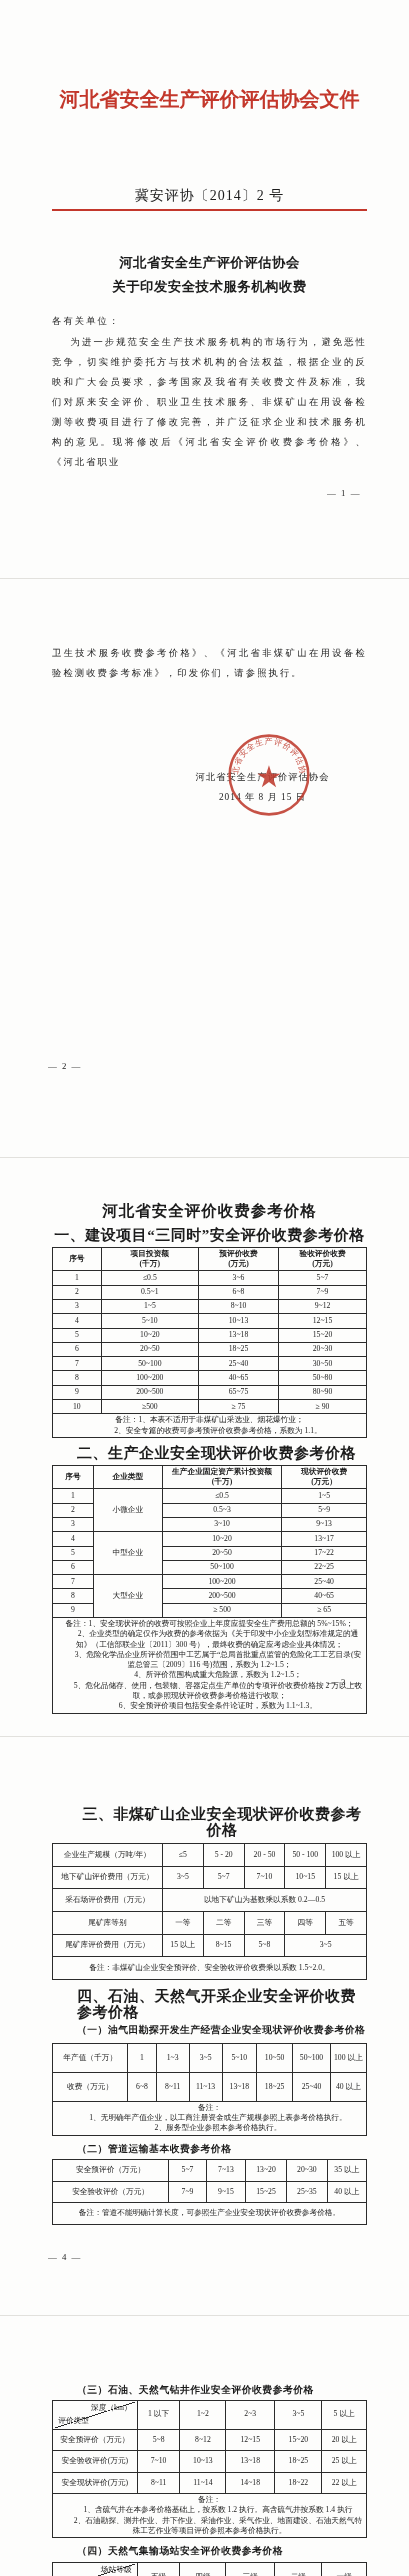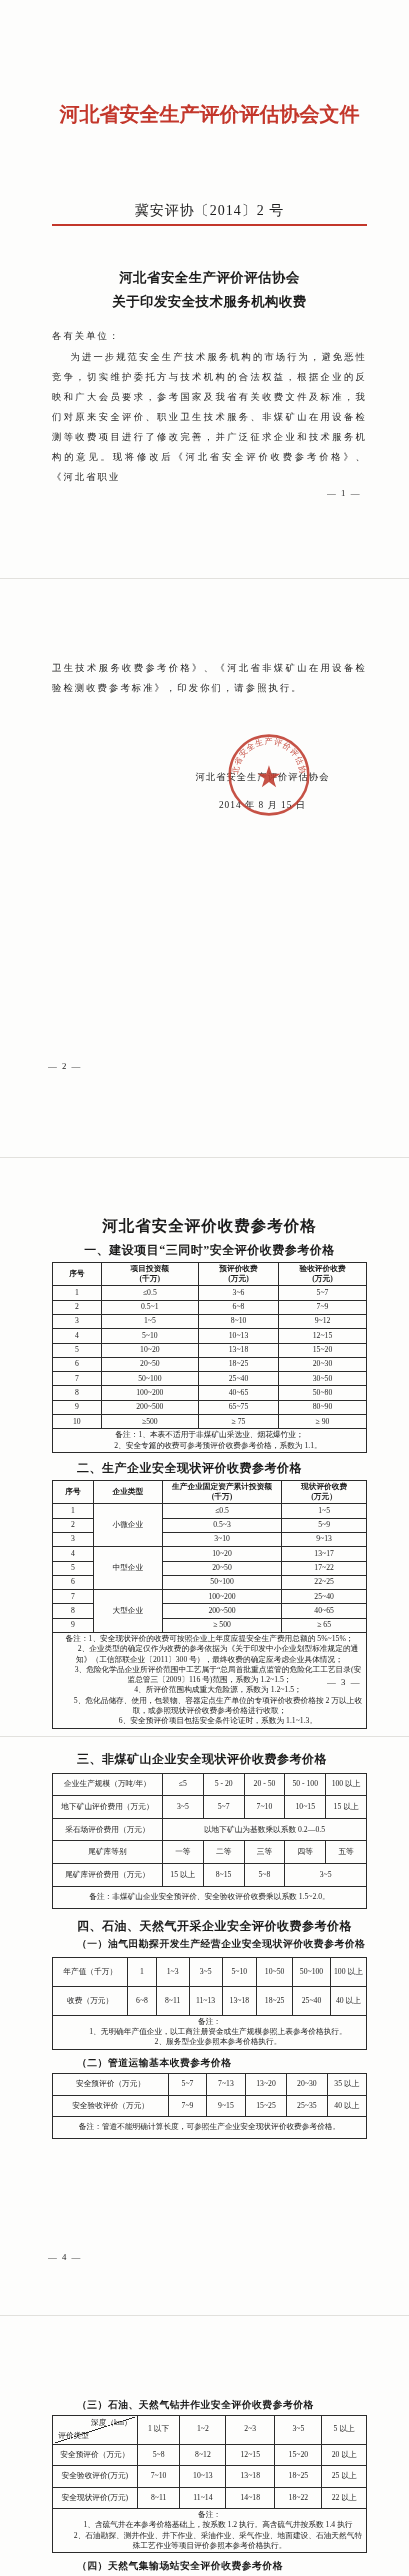--- a/index.html
+++ b/index.html
@@ -1,19 +1,19 @@
 <!DOCTYPE html>
 <html style="font-size:8.2px"><head>
 <meta charset="utf-8">
 <style>
   html,body{margin:0;padding:0;background:#f2f1ee;}
   body{font-family:"Liberation Serif","DejaVu Serif",serif;color:#1c1c1c;}
   #doc{width:409px;margin:0 auto;background:#fdfdfc;}
   .page{position:relative;width:409px;height:579px;box-sizing:border-box;
-        padding:15px 42px 0 52px;overflow:hidden;background:#fdfdfc;
+        padding:0 42px 0 52px;overflow:hidden;background:#fdfdfc;
         border-bottom:1px solid #e2e1dd;}
   .page:last-child{border-bottom:none;}
 
   
   .red-title{margin-top:87px;text-align:center;color:#c3372b;font-weight:bold;
              font-size:20px;line-height:1.2;letter-spacing:0px;white-space:nowrap;}
   .doc-no{margin-top:76px;text-align:center;font-size:14px;letter-spacing:1px;}
   .red-rule{margin-top:4.1px;height:1.5px;background:#c3372b;}
   .notice-title{margin-top:40px;text-align:center;font-weight:bold;font-size:13.4px;
                 line-height:24px;letter-spacing:0.5px;}
@@ -25,21 +25,21 @@
   .pn{position:absolute;font-size:8.8px;letter-spacing:1.5px;color:#222;}
   .pn-r{right:48px;}
   .pn-l{left:48px;}
 
   
   .sig-block{position:absolute;left:170px;width:185px;text-align:center;font-size:9.3px;letter-spacing:1px;}
   .stamp{position:absolute;left:225px;top:152px;opacity:.88;}
 
   
   .h-main{text-align:center;font-weight:bold;font-size:15.5px;letter-spacing:1px;}
-  .h-sec{font-weight:bold;font-size:12px;letter-spacing:0.5px;line-height:15.5px;}
+  .h-sec{font-weight:bold;font-size:15px;letter-spacing:0.5px;line-height:15.5px;}
   .h-sec.center{text-align:center;}
   .h-sub{font-weight:bold;font-size:9.8px;letter-spacing:0.5px;line-height:14.4px;}
   .h-sub.indent,.h-sec.indent{padding-left:25px;}
 
   
   table.doc{border-collapse:collapse;width:100%;table-layout:fixed;}
   table.doc th,table.doc td{border:0.8px solid #2b2b2b;font-size:7.7px;text-align:center;
       vertical-align:middle;padding:1px 2.1px;line-height:10.3px;word-break:break-all;}
   table.doc th{font-weight:bold;}
   td.note-cell{text-align:left;padding:2.1px 4.1px 3.1px;}
@@ -79,21 +79,21 @@
       <div>关于印发安全技术服务机构收费</div>
     </div>
     <div class="salutation">各有关单位：</div>
     <p class="body-p">为进一步规范安全生产技术服务机构的市场行为，避免恶性竞争，切实维护委托方与技术机构的合法权益，根据企业的反映和广大会员要求，参考国家及我省有关收费文件及标准，我们对原来安全评价、职业卫生技术服务、非煤矿山在用设备检测等收费项目进行了修改完善，并广泛征求企业和技术服务机构的意见。现将修改后《河北省安全评价收费参考价格》、《河北省职业</p>
     <div class="pn pn-r" style="top:488px;">— 1 —</div>
   </div>
 
   <div class="page">
     <p class="body-p no-indent" style="margin-top:64px;">卫生技术服务收费参考价格》、《河北省非煤矿山在用设备检验检测收费参考标准》，印发你们，请参照执行。</p>
     <div class="sig-block" style="top:192px;">河北省安全生产评价评估协会</div>
-    <div class="sig-block" style="top:220px;">2014 年 8 月 15 日</div>
+    <div class="sig-block" style="top:212px;">2014 年 8 月 15 日</div>
     <svg class="stamp" width="88" height="88" viewBox="0 0 170 170">
       <defs>
         <path id="arc" d="M 25 85 A 60 60 0 0 1 145 85"></path>
       </defs>
       <circle cx="85" cy="85" r="76" fill="none" stroke="#bf3b2e" stroke-width="5"></circle>
       <text x="85" y="108" text-anchor="middle" font-size="58" fill="#bf3b2e">★</text>
       <text font-size="15.5" fill="#bf3b2e" letter-spacing="1.5">
         <textPath href="#arc" startOffset="50%" text-anchor="middle">河北省安全生产评价评估协会</textPath>
       </text>
     </svg>
@@ -272,21 +272,21 @@
               <div class="note-p">5、危化品储存、使用，包装物、容器定点生产单位的专项评价收费价格按 2 万以上收取，或参照现状评价收费参考价格进行收取；</div>
               <div class="note-p">6、安全预评价项目包括安全条件论证时，系数为 1.1~1.3。</div>
             </td>
           </tr>
         </tbody>
       </table>
     <div class="pn pn-r" style="top:519px;">— 3 —</div>
   </div>
 
   <div class="page">
-    <div class="h-sec indent" style="">三、非煤矿山企业安全现状评价收费参考价格</div>
+    <div class="h-sec indent" style="margin-top:70px;text-align:center;">三、非煤矿山企业安全现状评价收费参考价格</div>
     <table id="t3" class="doc mt10">
       <colgroup>
           <col style="width:35%">
           <col style="width:13%">
           <col style="width:13%">
           <col style="width:13%">
           <col style="width:13%">
           <col style="width:13%">
         </colgroup>
     <tbody>

